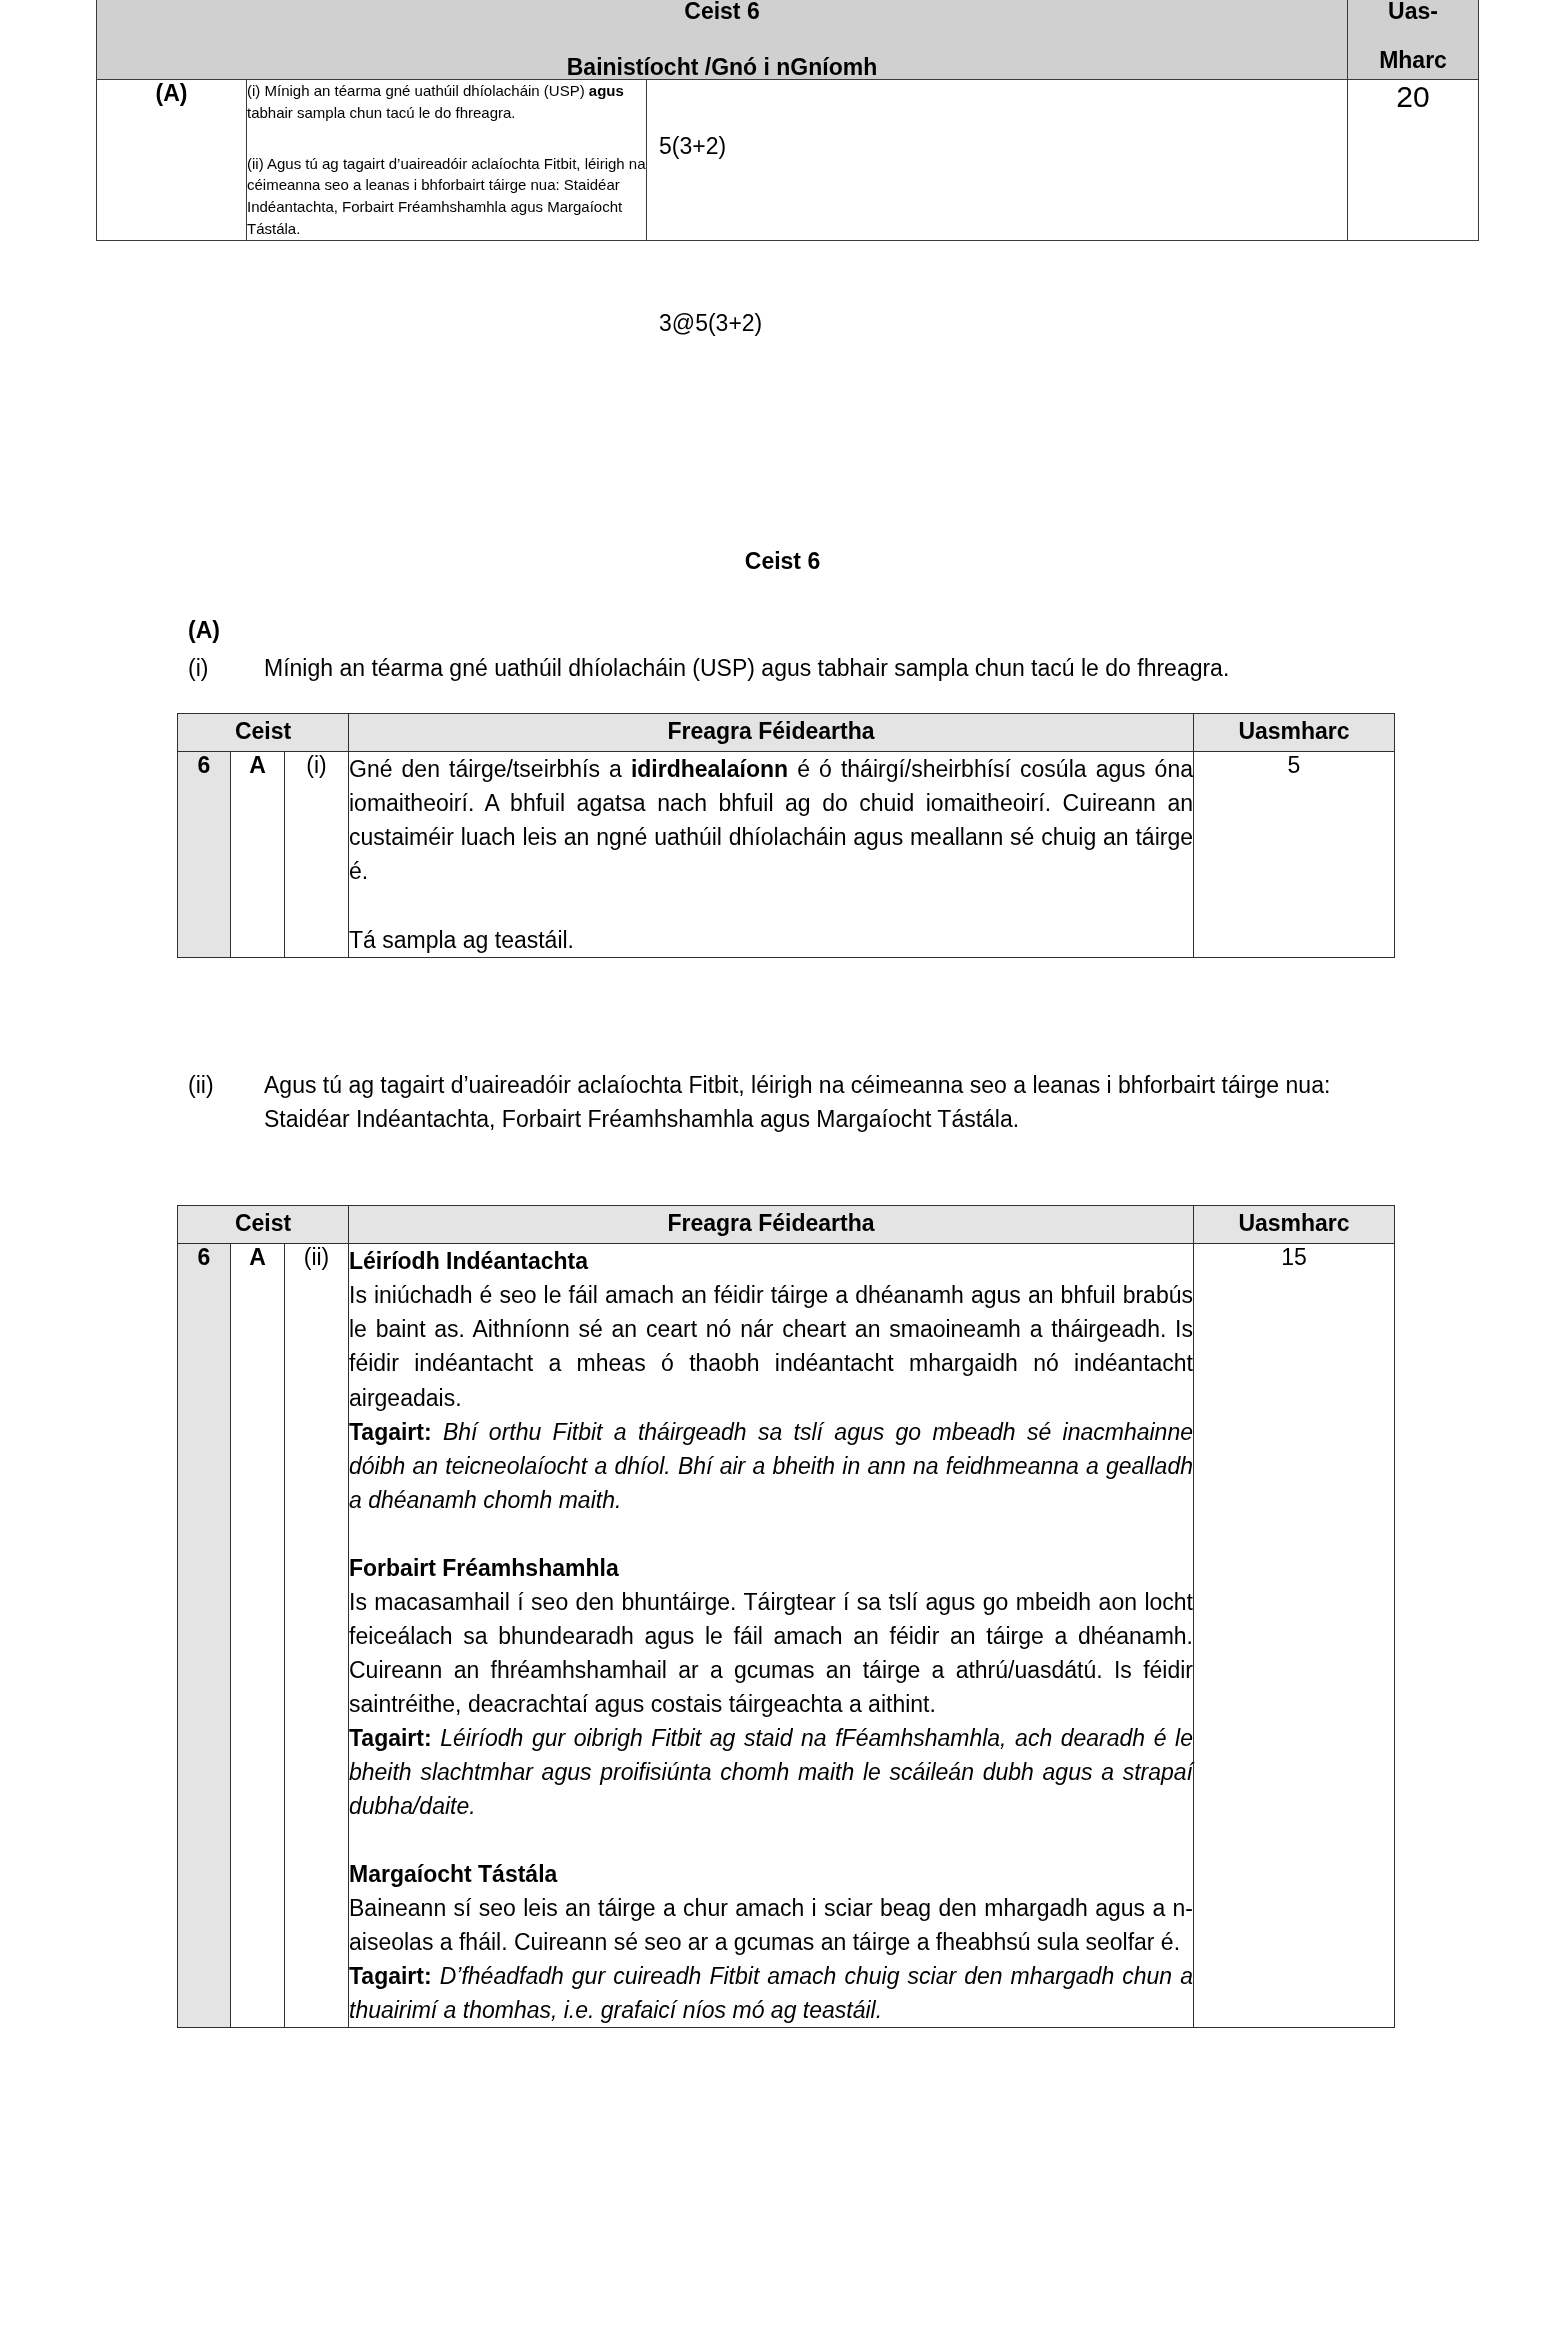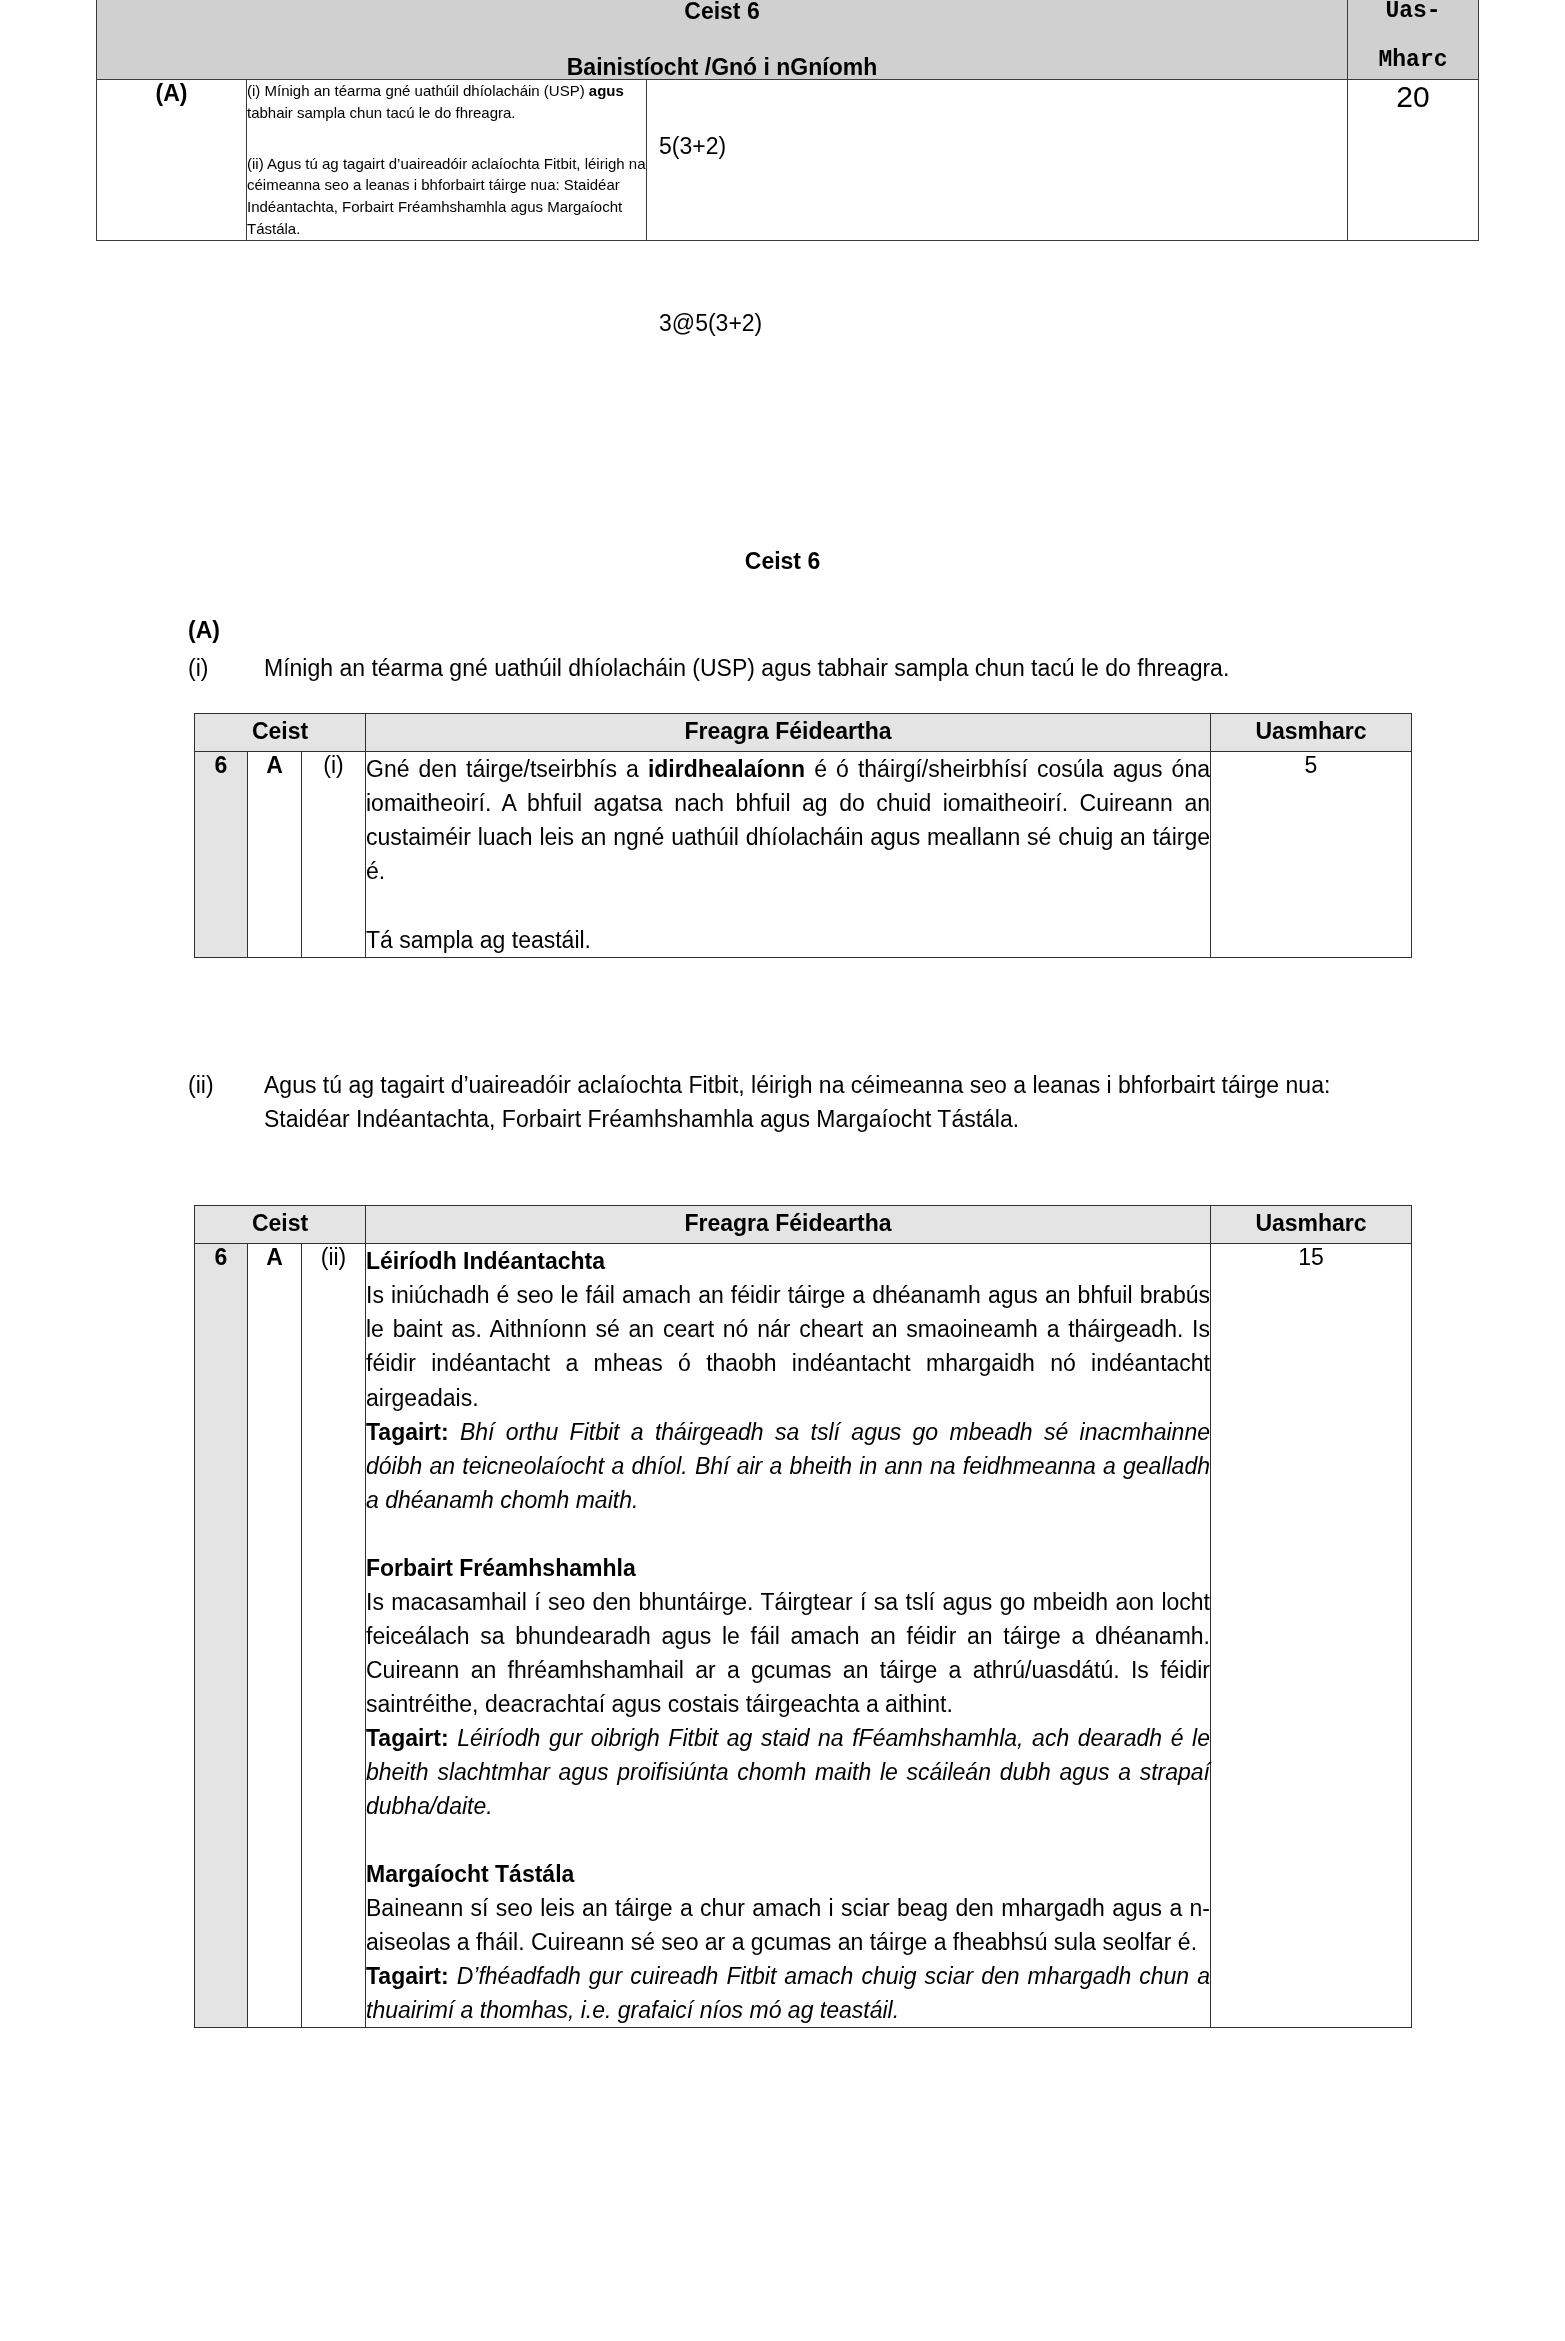--- a/index.html
+++ b/index.html
@@ -42,21 +42,20 @@
   .paper-head-cell .hd-line1 { display:block; padding-bottom: 26px; }
   .paper-head-cell .hd-line2 { display:block;margin-top:7px; }
   .paper-head-marks {
     background: #d0d0d0;
     text-align: center;
     font-weight: bold;
     font-size: 23px;
     line-height: 1.0;
     padding: 10.3px 6.9px 15.5px 6.9px;
     border-top: none !important;
-    font-family: Liberation Mono, monospace;
   }
   .paper-head-marks .hd-line1 { display:block; padding-bottom: 26px; }
 
   .pt-col-part  { width: 150px; }
   .pt-col-body  { width: 400px; }
   .pt-col-alloc { width: 701px; }
   .pt-col-marks { width: 131px; }
 
   .paper-part {
     text-align: center;
@@ -117,21 +116,21 @@
     top: 1068px;
     width: 1205px;
   }
   .prompt-row { display: flex; }
   .prompt-num { width: 76px; flex: 0 0 76px; }
   .prompt-text { flex: 1 1 auto; }
 
   
   .ms-table {
     position: absolute;
-    left: 194px;
+    left: 177px;
     width: 1217px;
     border-collapse: collapse;
     table-layout: fixed;
     padding-left: 24px;
   }
   .ms-table-1 { top: 713px; }
   .ms-table-2 { top: 1205px; }
 
   .ms-table td, .ms-table th {
     border: 1.7px solid #2f2f2f;

